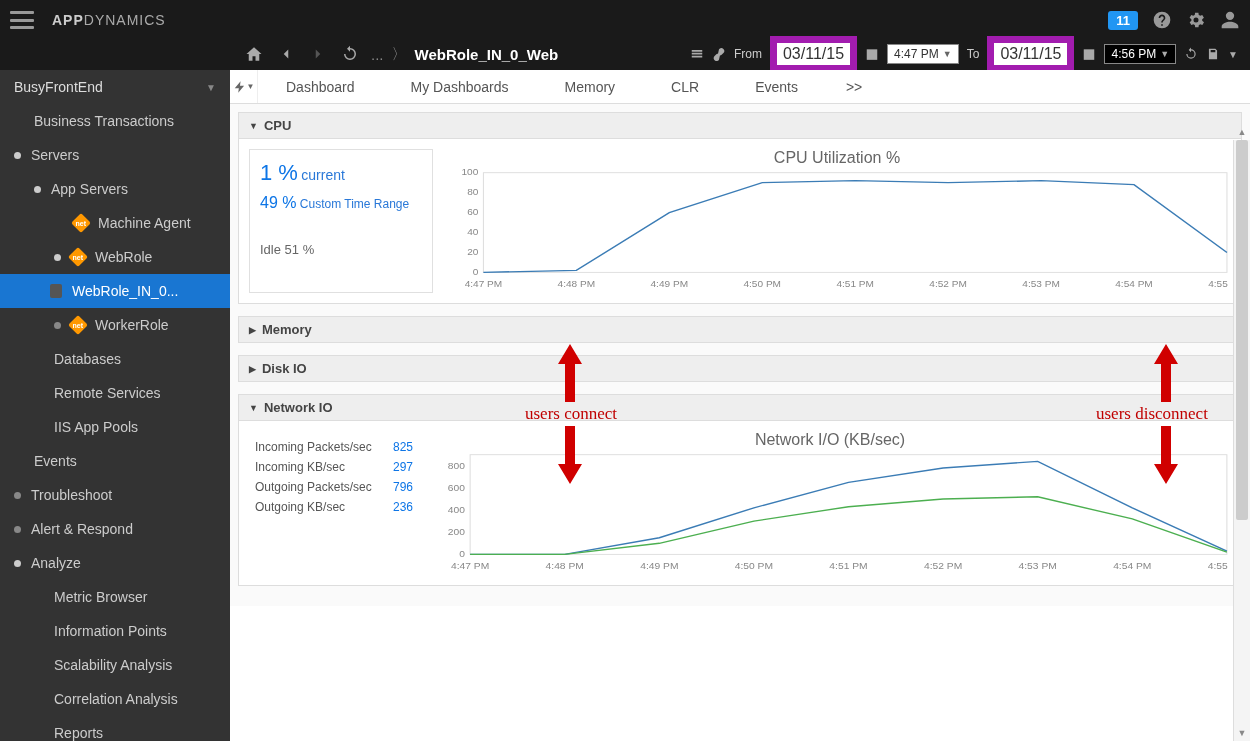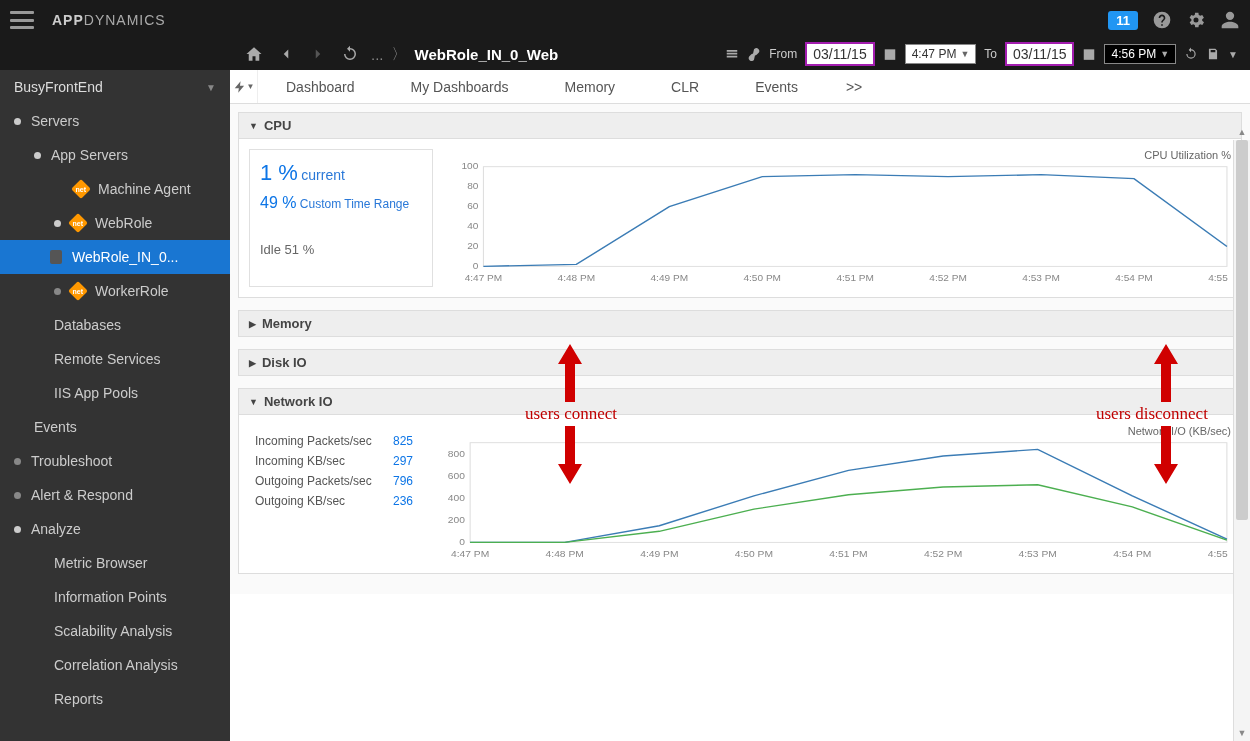--- a/index.html
+++ b/index.html
@@ -12,21 +12,21 @@
 .top-right{margin-left:auto;display:flex;align-items:center;gap:14px}
 .badge{background:#2196f3;color:#fff;padding:2px 8px;border-radius:3px;font-size:13px;font-weight:600}
 .top-icon{width:20px;height:20px;fill:#999;cursor:pointer}
 .breadcrumb-bar{height:30px;background:#1a1a1a;display:flex;align-items:center;padding:0 10px 2px 245px;color:#ccc;font-size:14px;position:relative}
 .bc-icons{display:flex;gap:14px;align-items:center}
 .bc-icon{width:18px;height:18px;fill:#aaa;cursor:pointer}
 .bc-text{margin-left:12px;display:flex;align-items:center;gap:8px;font-size:15px}
 .bc-sep{color:#888}
 .bc-current{color:#fff;font-weight:700}
 .bc-right{position:absolute;right:12px;display:flex;align-items:center;gap:8px;font-size:12px;color:#ccc}
-.date-box{background:#fff;color:#333;border:2px solid #a21caf;padding:2px 6px;font-size:14px}
+.date-box{background:#fff;color:#333;border:7px solid #a21caf;padding:2px 6px;font-size:16px}
 .time-box{background:#fff;color:#333;border:1px solid #888;padding:2px 6px;font-size:12px;display:flex;align-items:center}
 .time-box.dark{background:#000;color:#fff}
 .dd-arrow{margin-left:4px;font-size:9px;color:#666}
 .small-ic{width:14px;height:14px;fill:#aaa}
 .main{display:flex;height:671px}
 .sidebar{width:230px;background:#333;color:#ccc;font-size:14px;overflow:hidden}
 .side-group{padding:9px 14px;border-bottom:0;display:flex;align-items:center;gap:10px;cursor:pointer}
 .side-group.header{color:#ddd;justify-content:space-between}
 .side-sub{padding-left:34px}
 .side-sub2{padding-left:54px}
@@ -47,21 +47,21 @@
 .tab-more{padding:0 20px;display:flex;align-items:center}
 .panel-area{padding:8px 8px;background:#fafafa}
 .section-hdr{background:#eee;border:1px solid #ddd;padding:5px 10px;font-size:13px;font-weight:600;color:#444;display:flex;align-items:center;gap:6px;cursor:pointer}
 .section-body{background:#fff;border:1px solid #ddd;border-top:0;padding:10px;display:flex;gap:10px;margin-bottom:12px}
 .info-card{width:184px;border:1px solid #e0e0e0;padding:10px;font-size:12px;color:#2962ff}
 .info-big{font-size:22px;color:#0d75e6;font-weight:400}
 .info-mid{font-size:16px;color:#0d75e6}
 .info-label{font-size:14px;color:#2978d8}
 .info-idle{color:#666;margin-top:30px;font-size:13px}
 .chart-wrap{flex:1;position:relative}
-.chart-title{text-align:right;font-size:11px;color:#666;margin-bottom:2px}
+.chart-title{text-align:center;font-size:16px;color:#666;margin-bottom:2px}
 .chart-svg{width:100%;height:120px}
 .net-table{width:170px;font-size:12px;color:#555;padding:6px}
 .net-row{display:flex;justify-content:space-between;padding:3px 0}
 .net-val{color:#0d75e6}
 .annot{position:absolute;font-family:Georgia,serif;font-size:17px;color:#c00000;font-weight:400}
 .arrow{position:absolute;width:24px;height:58px}
 .arrow svg{width:100%;height:100%}
 .collapsed-section{background:#eee;border:1px solid #ddd;padding:5px 10px;font-size:13px;font-weight:600;color:#444;margin-bottom:12px;display:flex;align-items:center;gap:6px;cursor:pointer}
 .tri{font-size:9px}
 .scrollbar{position:absolute;right:0;top:70px;bottom:0;width:17px;background:#f4f4f4;border-left:1px solid #ddd}
@@ -146,20 +146,23 @@
     <span style="color:#aaa;font-size:10px">▼</span>
   </div>
 </div>
 
 <div class="main">
   <div class="sidebar">
     <div class="side-group header">
       <span>BusyFrontEnd</span>
         <span class="chev">▼</span>
     </div>
+    <div class="side-group side-sub">
+        <span>Business Transactions</span>
+      </div>
     <div class="side-group">
         <span class="bullet light"></span>
         <span>Servers</span>
       </div>
     <div class="side-group side-sub">
         <span class="bullet light"></span>
         <span>App Servers</span>
       </div>
     <div class="side-group side-sub3">
         <div class="hex">

